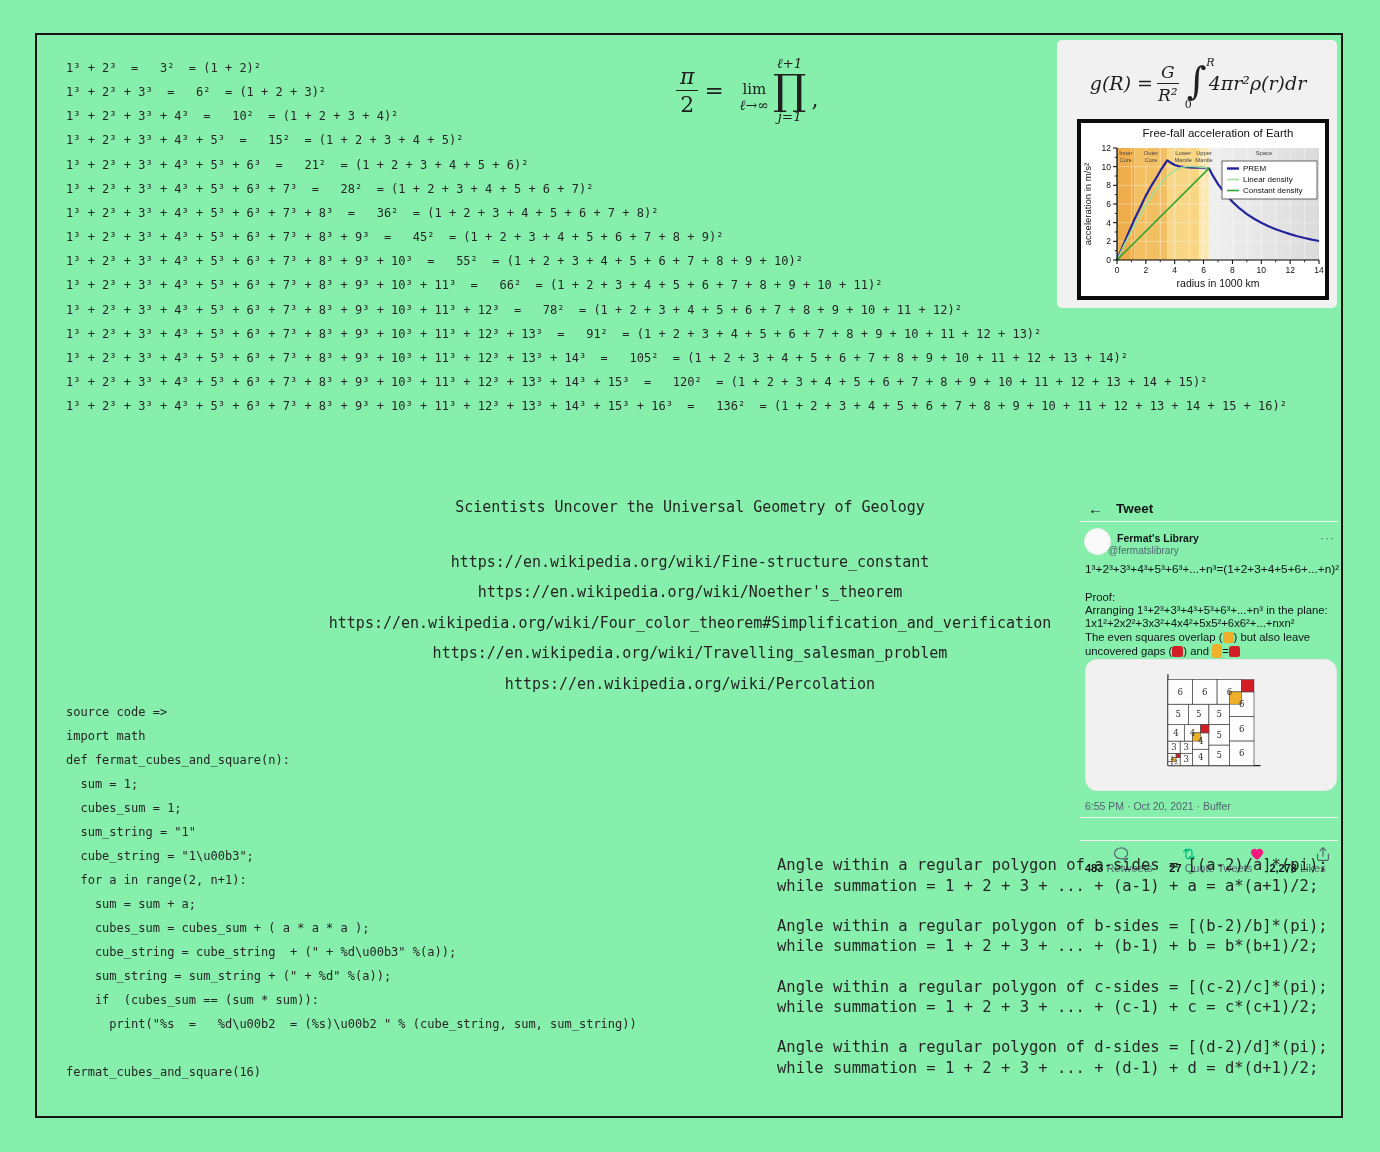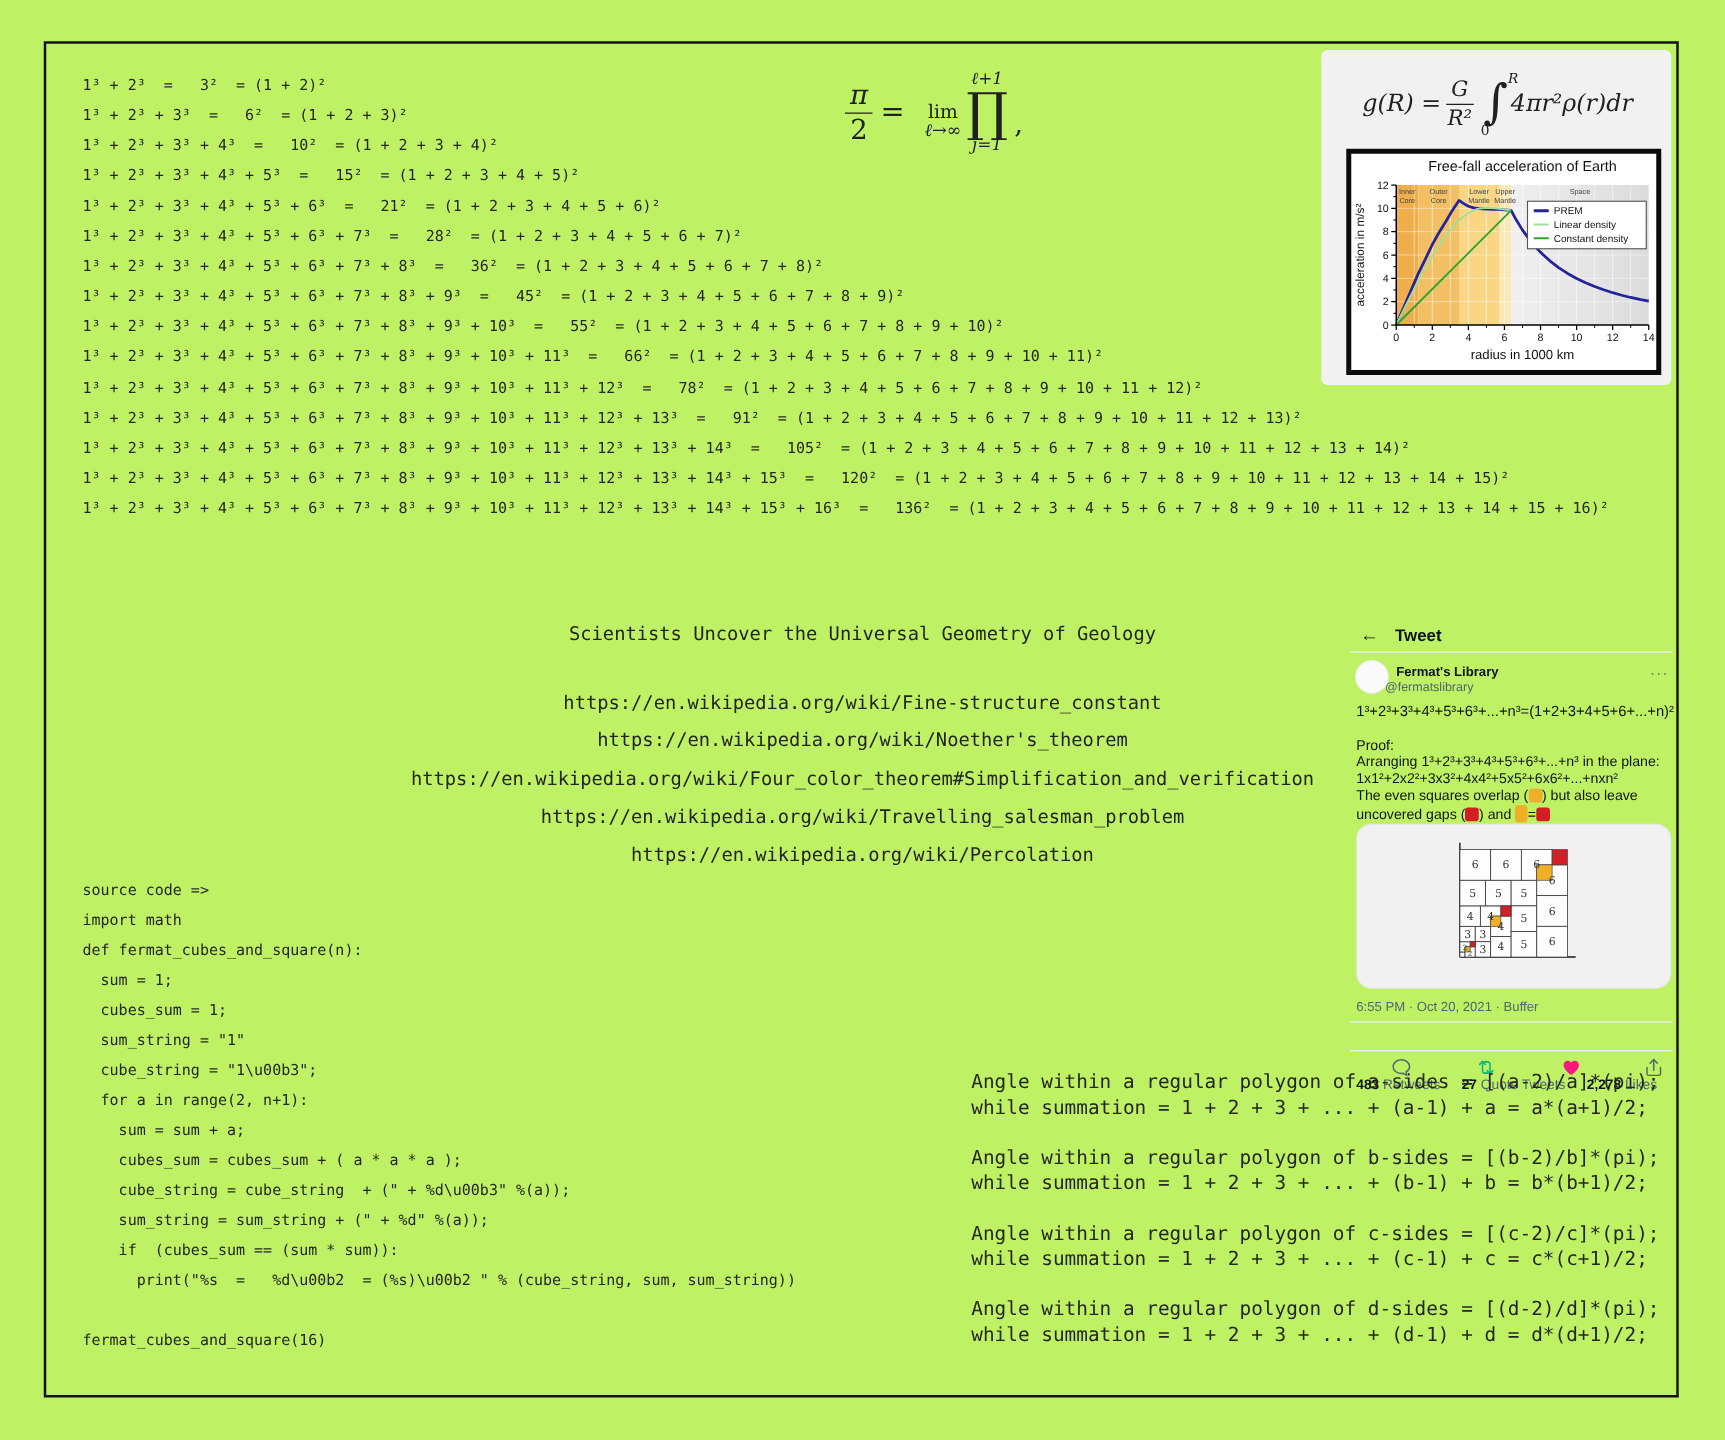--- a/index.html
+++ b/index.html
@@ -1,17 +1,17 @@
 <!DOCTYPE html>
 <html><head>
 <meta charset="utf-8">
 <style>
   * { margin:0; padding:0; box-sizing:border-box; }
   body { background:#ffffff; }
-  .page { position:relative; width:1380px; height:1152px; background:#bef264; overflow:hidden;
+  .page { position:relative; width:1380px; height:1152px; background:#86efac; overflow:hidden;
           font-family:"DejaVu Sans Mono", monospace; color:#1f1f1f; }
   .frame { position:absolute; left:35px; top:33px; width:1308px; height:1085px;
            border:2.5px solid #151515; }
 
   
   .mono-block { position:absolute; white-space:pre; font-family:"DejaVu Sans Mono", monospace; color:#262626; }
   #equations { left:66px; top:56px; font-size:12px; line-height:24.15px; }
   #code      { left:66px; top:700px; font-size:12px; line-height:24px; }
 
   

